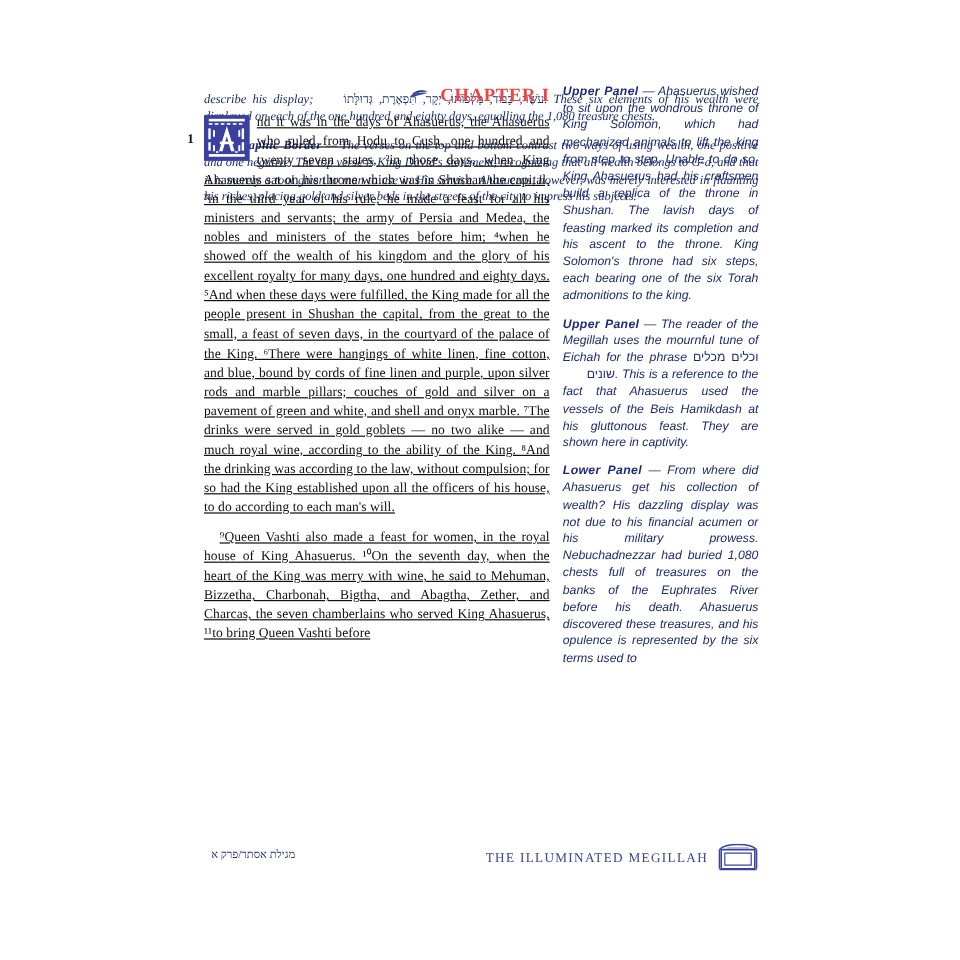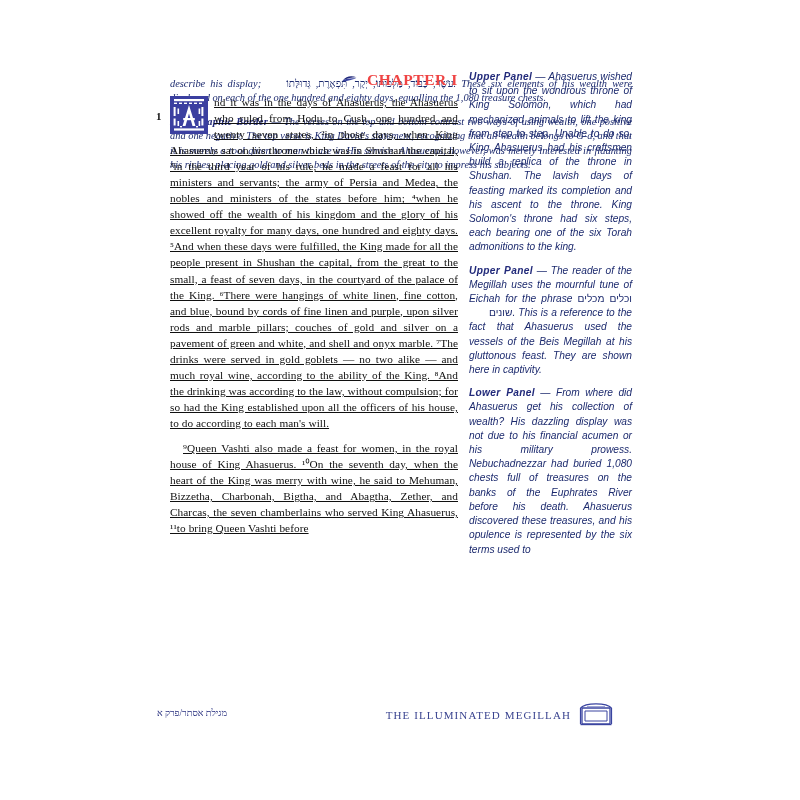--- a/index.html
+++ b/index.html
@@ -146,21 +146,21 @@
     text-align: justify;
     color: #1c2a6e;
     width: 462px;
     margin: 0;
   }
   .spacer-tail { height: 7px; }
 
   
   .footer {
     position: absolute;
-    left: 153px;
+    left: 172px;
     top: 702px;
     width: 462px;
     height: 26px;
   }
   .footer-left {
     position: absolute;
     left: 4px;
     top: 6px;
     font-family: "Liberation Serif", serif;
     font-size: 9.4px;
@@ -240,21 +240,21 @@
           <p class="verse-text">nd it was in the days of Ahasuerus, the Ahasuerus who ruled from Hodu to Cush, one hundred and twenty seven states, ²in those days, when King Ahasuerus sat on his throne which was in Shushan the capital, ³in the third year of his rule, he made a feast for all his ministers and servants; the army of Persia and Medea, the nobles and ministers of the states before him; ⁴when he showed off the wealth of his kingdom and the glory of his excellent royalty for many days, one hundred and eighty days. ⁵And when these days were fulfilled, the King made for all the people present in Shushan the capital, from the great to the small, a feast of seven days, in the courtyard of the palace of the King. ⁶There were hangings of white linen, fine cotton, and blue, bound by cords of fine linen and purple, upon silver rods and marble pillars; couches of gold and silver on a pavement of green and white, and shell and onyx marble. ⁷The drinks were served in gold goblets — no two alike — and much royal wine, according to the ability of the King. ⁸And the drinking was according to the law, without compulsion; for so had the King established upon all the officers of his house, to do according to each man's will.</p>
           <p class="verse-text para2">⁹Queen Vashti also made a feast for women, in the royal house of King Ahasuerus. ¹⁰On the seventh day, when the heart of the King was merry with wine, he said to Mehuman, Bizzetha, Charbonah, Bigtha, and Abagtha, Zether, and Charcas, the seven chamberlains who served King Ahasuerus, ¹¹to bring Queen Vashti before</p>
         </div>
 
       </div>
 
       <div class="col-side">
 
         <p class="side-para"><span class="panel-label">Upper Panel</span><span> — </span><span>Ahasuerus wished to sit upon the wondrous throne of King Solomon, which had mechanized animals to lift the king from step to step. Unable to do so, King Ahasuerus had his craftsmen build a replica of the throne in Shushan. The lavish days of feasting marked its completion and his ascent to the throne. King Solomon's throne had six steps, each bearing one of the six Torah admonitions to the king.</span></p>
 
-        <p class="side-para"><span class="panel-label">Upper Panel</span><span> — </span><span>The reader of the Megillah uses the mournful tune of Eichah for the phrase </span><span class="heb">וכלים מכלים שונים</span><span>. This is a reference to the fact that Ahasuerus used the vessels of the Beis Megillah at his gluttonous feast. They are shown here in captivity.</span></p>
+        <p class="side-para"><span class="panel-label">Upper Panel</span><span> — </span><span>The reader of the Megillah uses the mournful tune of Eichah for the phrase </span><span class="heb">וכלים מכלים שונים</span><span>. This is a reference to the fact that Ahasuerus used the vessels of the Beis Hamikdash at his gluttonous feast. They are shown here in captivity.</span></p>
 
         <p class="side-para"><span class="panel-label">Lower Panel</span><span> — </span><span>From where did Ahasuerus get his collection of wealth? His dazzling display was not due to his financial acumen or his military prowess. Nebuchadnezzar had buried 1,080 chests full of treasures on the banks of the Euphrates River before his death. Ahasuerus discovered these treasures, and his opulence is represented by the six terms used to</span></p>
 
       </div>
 
     </div>
 
     <div class="spacer-tail"></div>
 
     <p class="full-para"><span>describe his display; </span><span class="heb">עֹשֶׁר, כָּבוֹד, מַלְכוּתוֹ, יְקָר, תִּפְאֶרֶת, גְּדוּלָּתוֹ</span><span>. These six elements of his wealth were displayed on each of the one hundred and eighty days, equalling the 1,080 treasure chests.</span></p>

